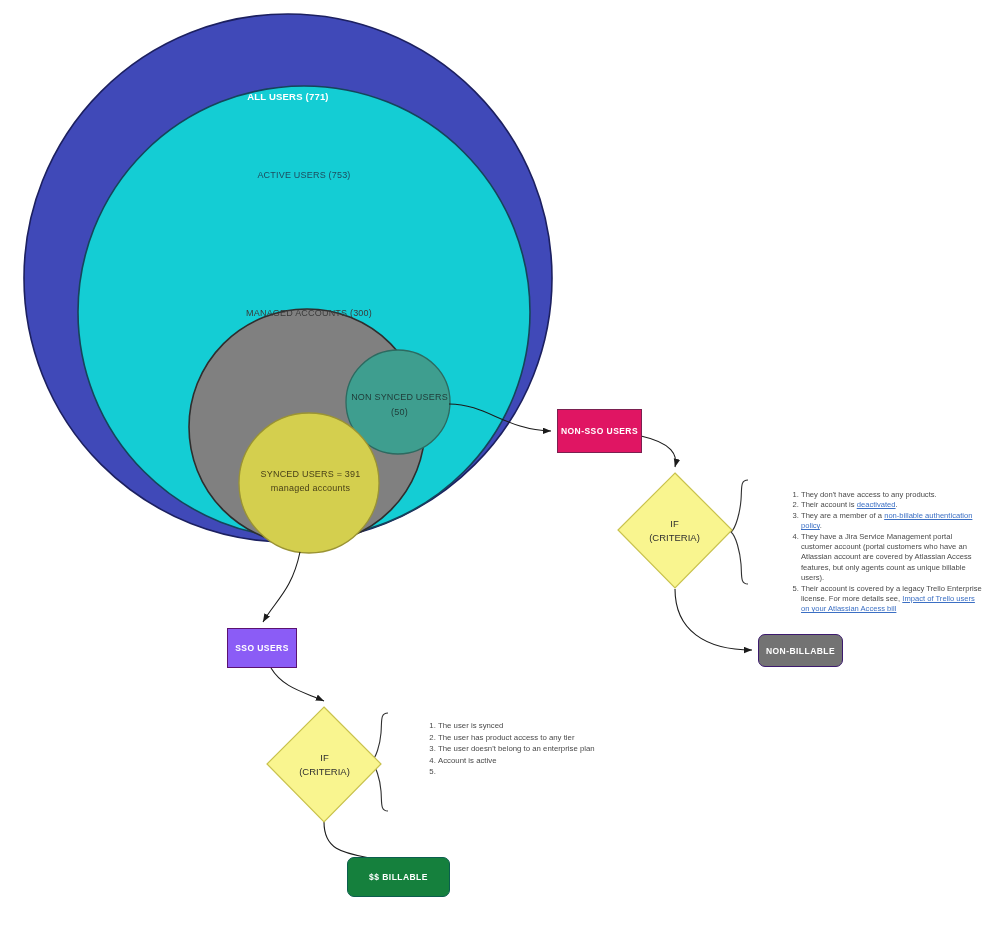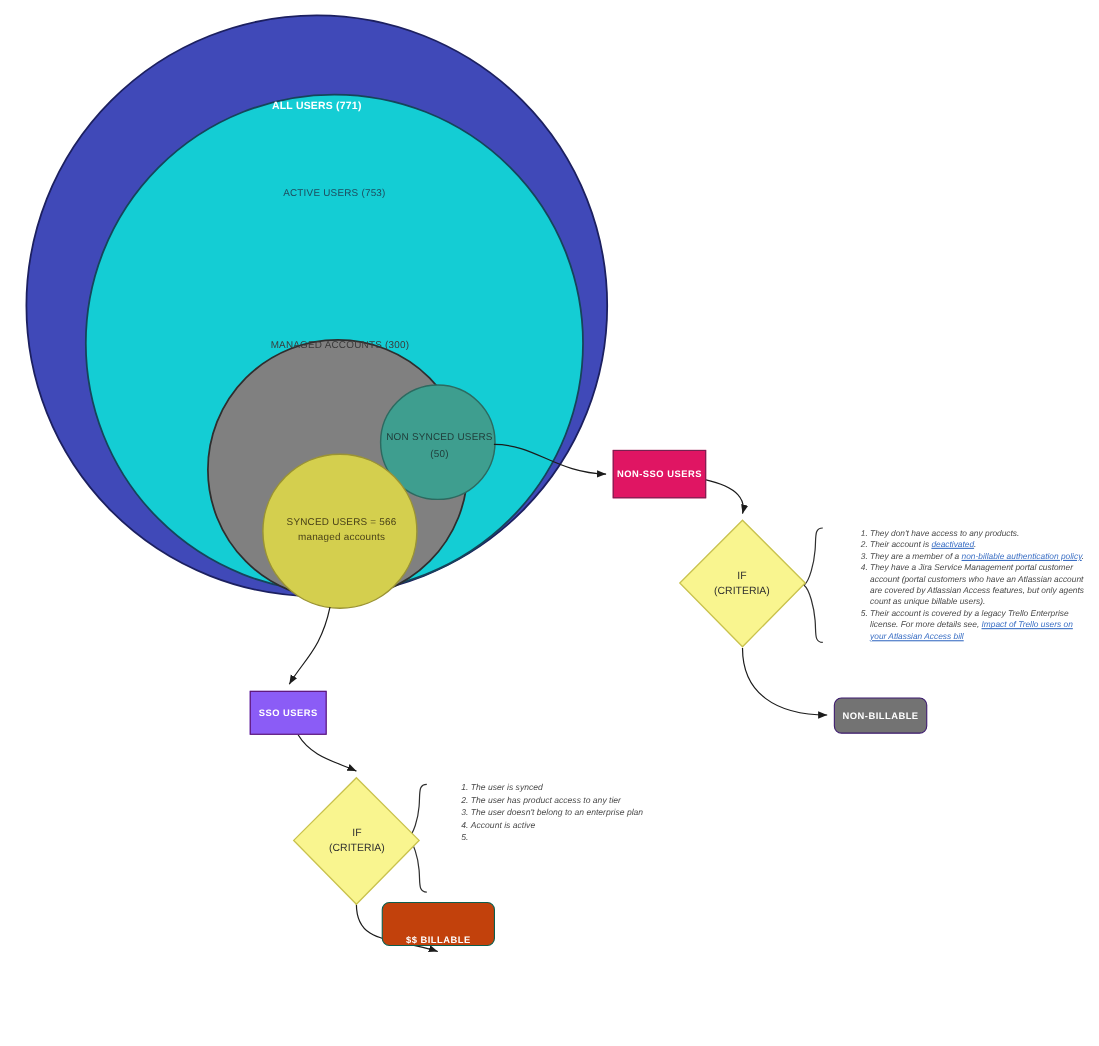--- a/index.html
+++ b/index.html
@@ -23,33 +23,33 @@
   .node{position:absolute;display:flex;align-items:center;justify-content:center;
         text-align:center;box-sizing:border-box;}
   .node .node-label{font-size:8.5px;font-weight:bold;letter-spacing:.45px;color:#ffffff;}
 
   #node-nonsso{left:557px;top:409px;width:85px;height:44px;background:#e01563;
                border:1.5px solid #7a2050;}
   #node-sso{left:227px;top:628px;width:70px;height:40px;background:#8b5cf6;
             border:1.5px solid #5b1270;}
   #node-nonbillable{left:758px;top:634px;width:85px;height:33px;background:#737373;
             border:1.5px solid #3c1a6e;border-radius:7px;}
-  #node-billable{left:347px;top:820px;width:103px;height:40px;background:#c2410c;
-            border:1.5px solid #0b5e4e;border-radius:7px;align-items:flex-end;}
+  #node-billable{left:347px;top:857px;width:103px;height:40px;background:#15803d;
+            border:1.5px solid #0b5e4e;border-radius:7px;}
 
   
   .diamond{position:absolute;}
   .diamond .dlabel{position:absolute;left:0;right:0;top:50%;transform:translateY(-50%);
       text-align:center;font-size:9.5px;color:#2f2f2f;line-height:14px;white-space:pre-line;}
   #dia-top{left:617px;top:473px;width:115px;height:115px;}
   #dia-bot{left:267px;top:707px;width:115px;height:115px;}
 
   
   .crit{position:absolute;font-size:7.6px;line-height:10.4px;color:#4a4a4a;}
-  .crit ol{margin:0;padding-left:13px;font-style:italic;}
+  .crit ol{margin:10px;padding-left:13px;}
   .crit li{margin:0;padding:0;}
   .crit a{color:#3b6fc4;text-decoration:underline;}
   #crit-top{left:778px;top:480px;width:214px;}
   #crit-bot{left:415px;top:710px;width:205px;font-size:7.8px;line-height:11.5px;}
 
   .miro{position:absolute;left:943px;top:960px;font-size:14px;color:#d6d6da;
         letter-spacing:.6px;font-weight:600;}
 </style>
 </head>
 <body>
@@ -89,21 +89,21 @@
 
     <polygon points="675,473 732,530 675,588 618,530" fill="#f9f58f" stroke="#c9c24d" stroke-width="1.2"></polygon>
     <polygon points="324,707 381,764 324,822 267,764" fill="#f9f58f" stroke="#c9c24d" stroke-width="1.2"></polygon>
   </svg>
 
   <div class="venn-label" id="lbl-all">ALL USERS (771)</div>
   <div class="venn-label" id="lbl-active">ACTIVE USERS (753)</div>
   <div class="venn-label" id="lbl-managed">MANAGED ACCOUNTS (300)</div>
   <div class="venn-label" id="lbl-nonsynced">NON SYNCED USERS
 (50)</div>
-  <div class="venn-label" id="lbl-synced">SYNCED USERS = 566
+  <div class="venn-label" id="lbl-synced">SYNCED USERS = 391
 managed accounts</div>
 
   <div class="diamond" id="dia-top">
     <div class="dlabel">IF
 (CRITERIA)</div>
   </div>
   <div class="diamond" id="dia-bot">
     <div class="dlabel">IF
 (CRITERIA)</div>
   </div>

